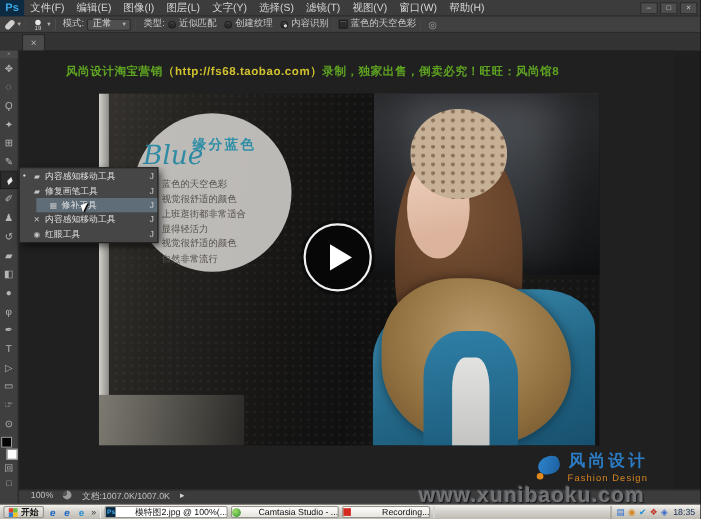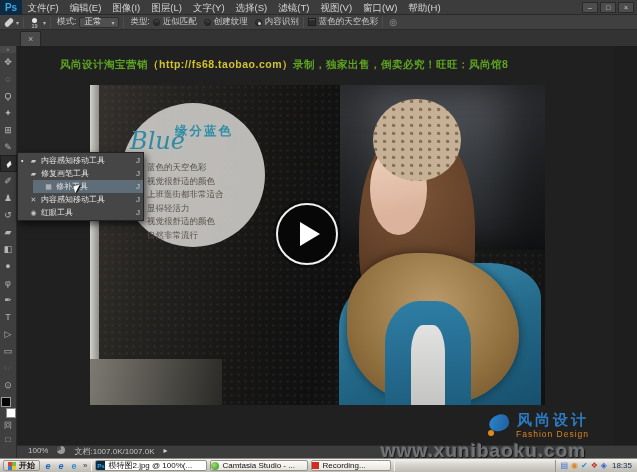--- a/index.html
+++ b/index.html
@@ -149,21 +149,21 @@
              display:flex; align-items:center; gap:3px; padding:0 3px; font-size:8px; color:#111; }
   .start-btn { display:flex; align-items:center; gap:3px; background:linear-gradient(#eceae5,#cac7c0);
                border:1px solid #96938b; border-radius:2px; height:11px; padding:0 4px; font-weight:bold; }
   .win-flag { width:8px; height:8px; display:grid; grid-template-columns:4px 4px; grid-template-rows:4px 4px; }
   .wf1{background:#e33e2b;} .wf2{background:#6fbe44;} .wf3{background:#2f7fd4;} .wf4{background:#f4c21d;}
   .ql-icon { width:10px; text-align:center; font-size:9px; font-weight:bold; font-style:italic; color:#1763c6; }
   .ql-icon:nth-of-type(3){ color:#2a8fd4; font-style:normal; }
   .chev { color:#333; font-size:8px; padding:0 1px; }
   .tb-div { width:1px; height:11px; background:#97948c; border-right:1px solid #f4f3f0; }
   .task { display:flex; align-items:center; gap:3px; height:11px; border:1px solid #96938b; border-radius:2px;
-          background:linear-gradient(#fdfcfa,#e7e5df); padding:0 0; overflow:hidden; white-space:nowrap; }
+          background:linear-gradient(#fdfcfa,#e7e5df); padding:0 0; overflow:hidden; white-space:nowrap;justify-content:space-between; }
   .task.active { background:#ffffff; }
   .task-label { overflow:hidden; text-overflow:ellipsis; }
   .ti-ps { width:9px; height:9px; background:#0a2a44; color:#3fa9e8; font-size:6px; font-weight:bold;
            display:flex; align-items:center; justify-content:center; flex:0 0 auto; }
   .ti-cam { width:8px; height:8px; border-radius:50%; background:radial-gradient(circle at 35% 35%,#9fe06a,#2f8f2f); flex:0 0 auto; }
   .ti-rec { width:7px; height:7px; background:#d22a1e; flex:0 0 auto; }
   .tray { margin-left:auto; display:flex; align-items:center; gap:3px; border-left:1px solid #97948c;
           padding-left:4px; height:12px; }
   .tray-icon { font-size:8px; line-height:12px; }
   .tray-icon:nth-child(1){ color:#2f6fd0; } .tray-icon:nth-child(2){ color:#d78621; }

